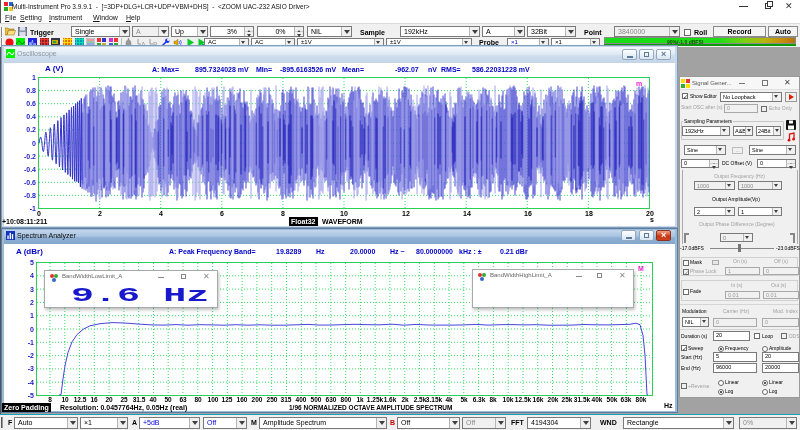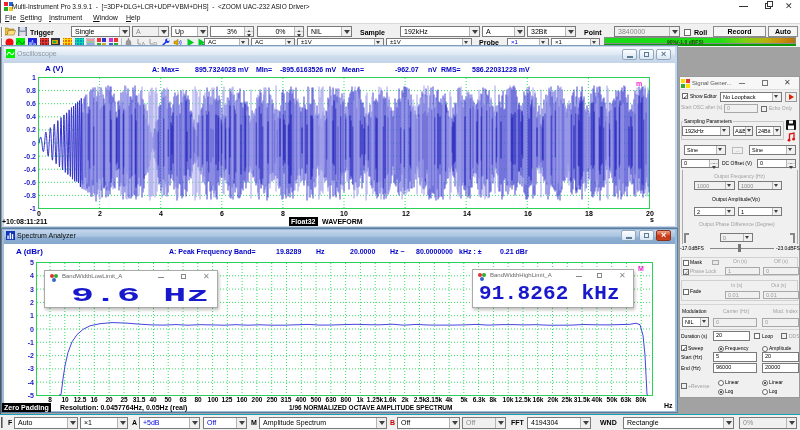--- a/index.html
+++ b/index.html
@@ -438,21 +438,20 @@
 <div class="abs" style="left:472px;top:269px;width:162px;height:39px;background:#fff;border:1px solid #aaa;box-shadow:1px 2px 3px rgba(0,0,0,.25);">
   <svg class="abs" style="left:5px;top:3px" width="8" height="8" viewBox="0 0 8 8">
       <circle cx="2" cy="2" r="2" fill="#d33"></circle>
       <circle cx="6" cy="2" r="2" fill="#3a3"></circle>
       <circle cx="4" cy="6" r="2" fill="#36c"></circle>
     </svg>
   <div class="abs" style="left:17px;top:2px;font-size:6px;color:#666;">BandWidthHighLimit_A</div>
   <div class="abs" style="left:103px;top:6px;width:6px;height:1px;background:#888;"></div>
   <div class="abs" style="left:124px;top:3px;width:5px;height:5px;border:1px solid #888;"></div>
   <div class="abs" style="left:146px;top:1px;color:#888;font-size:8px;">✕</div>
-  <div class="abs" style="left:6px;top:12px;font-family:'Liberation Mono',monospace;font-weight:bold;font-size:21px;color:#1818cc;letter-spacing:0.2px;white-space:pre;">91.8262 kHz</div>
 </div>
 
 <div class="abs" style="left:679px;top:76px;width:121px;height:322px;background:#f0f0f0;border:1px solid #9a9a9a;border-left:1px solid #9a9a9a;">
 <div class="abs" style="left:0;top:0;width:119px;height:13px;background:#f7f7f7;border-bottom:1px solid #e0e0e0;"></div>
 <svg class="abs" style="left:1px;top:2px" width="9" height="9" viewBox="0 0 9 9">
       <rect width="4" height="4" fill="#fd0"></rect>
       <rect x="5" width="4" height="4" fill="#e33"></rect>
       <rect y="5" width="4" height="4" fill="#3a3"></rect>
       <rect x="5" y="5" width="4" height="4" fill="#fd0"></rect>
     </svg>

